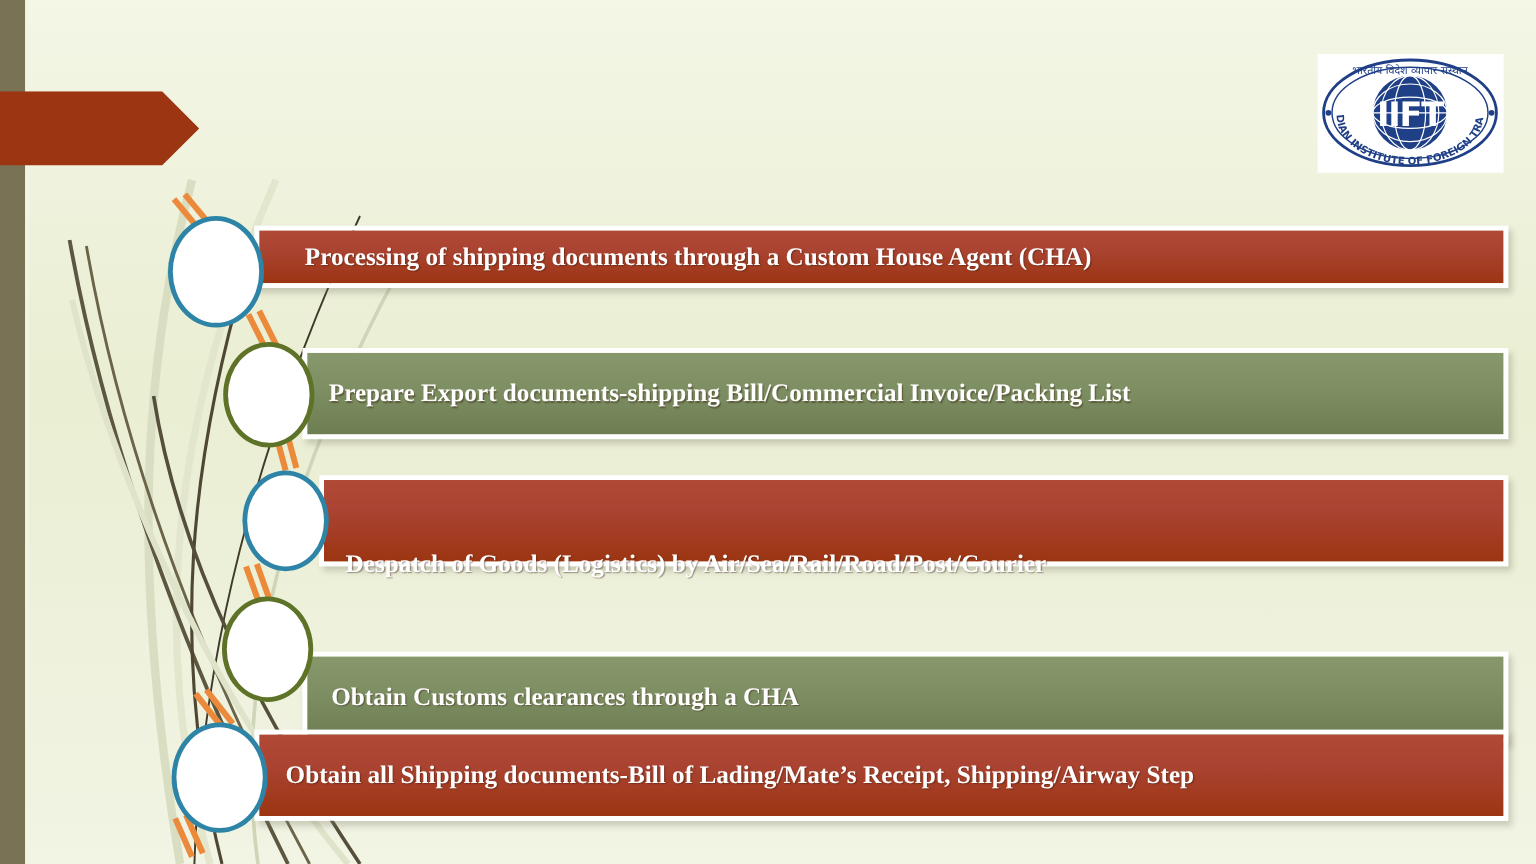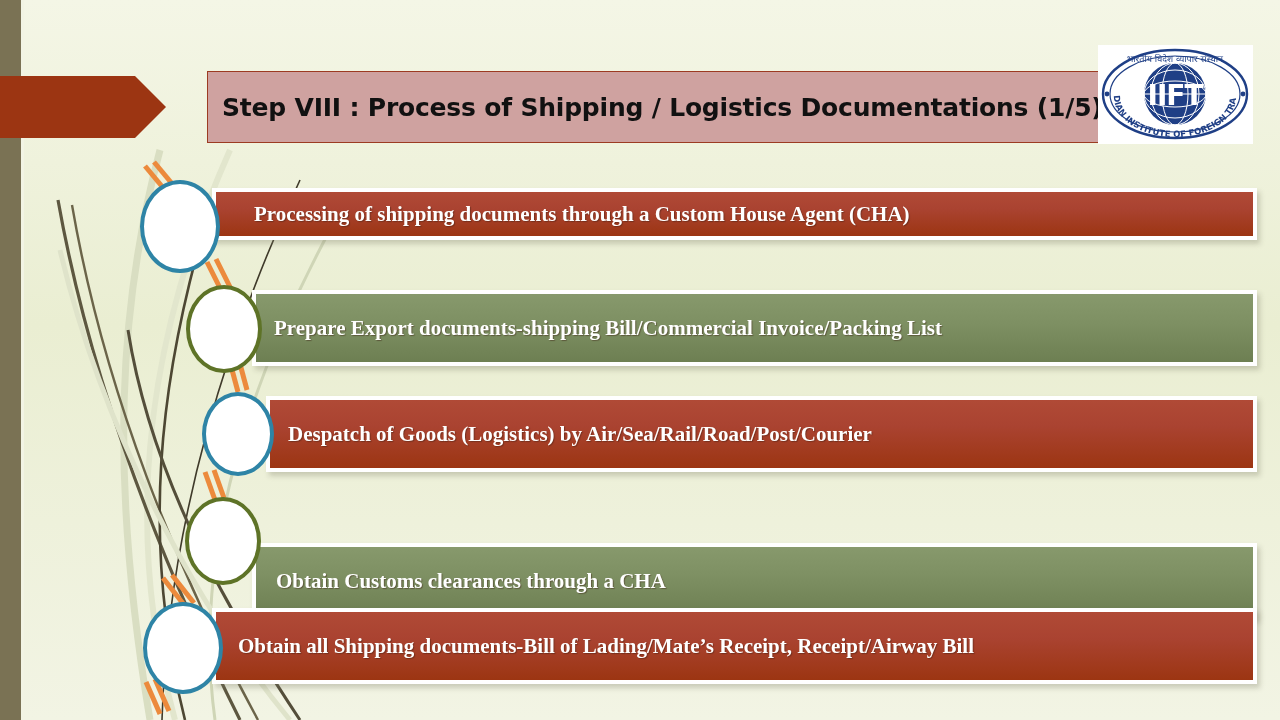--- a/index.html
+++ b/index.html
@@ -154,23 +154,20 @@
     </g>
   </svg>
 
   <div class="left-strip"></div>
   <div class="left-strip-inner"></div>
 
   <svg class="arrow" viewBox="0 0 166 62">
     <polygon points="0,0 135,0 166,31 135,62 0,62" fill="#9c3512"></polygon>
   </svg>
 
-  <div class="title-box">
-    <div class="title-text">Step VIII : Process of Shipping / Logistics Documentations (1/5)</div>
-  </div>
 
   <div class="logo-box">
     <svg viewBox="0 0 155 99" width="155" height="99">
       <ellipse cx="77" cy="49" rx="72" ry="44" fill="none" stroke="#1f3f86" stroke-width="2.4"></ellipse>
       <ellipse cx="77" cy="49" rx="65" ry="38" fill="none" stroke="#1f3f86" stroke-width="1.2"></ellipse>
       <circle cx="77" cy="49" r="31" fill="#1f3f86"></circle>
       <g stroke="#ffffff" stroke-width="1" fill="none">
         <ellipse cx="77" cy="49" rx="31" ry="13"></ellipse>
         <ellipse cx="77" cy="49" rx="31" ry="24"></ellipse>
         <ellipse cx="77" cy="49" rx="13" ry="31"></ellipse>
@@ -219,32 +216,32 @@
 
   <div class="row">
     <div class="bar bar-green" style="left:252px; top:290px; width:1005px; height:76px;">
       <div class="bar-label" style="left:18px; font-size:21px;">Prepare Export documents-shipping Bill/Commercial Invoice/Packing List</div>
     </div>
     <div class="circle circle-olive" style="left:186px; top:285px; width:76px; height:88px;"></div>
   </div>
 
   <div class="row">
     <div class="bar bar-red" style="left:266px; top:396px; width:991px; height:76px;">
-      <div class="bar-label" style="left:18px; font-size:21px;">Despatch of Goods (Logistics) by Air/Sea/Rail/Road/Post/Courier</div>
+      <div class="bar-label" style="left:18px; font-size:21px;margin-top:36px;">Despatch of Goods (Logistics) by Air/Sea/Rail/Road/Post/Courier</div>
     </div>
     <div class="circle circle-teal" style="left:202px; top:392px; width:72px; height:84px;"></div>
   </div>
 
   <div class="row">
     <div class="bar bar-green" style="left:252px; top:503px; width:1005px; height:76px;margin-top:40px;">
       <div class="bar-label" style="left:20px; font-size:21px;">Obtain Customs clearances through a CHA</div>
     </div>
     <div class="circle circle-olive" style="left:185px; top:497px; width:76px; height:88px;"></div>
   </div>
 
   <div class="row">
     <div class="bar bar-red" style="left:212px; top:608px; width:1045px; height:76px;">
-      <div class="bar-label" style="left:22px; font-size:21px;">Obtain all Shipping documents-Bill of Lading/Mate’s Receipt, Receipt/Airway Bill</div>
+      <div class="bar-label" style="left:22px; font-size:21px;">Obtain all Shipping documents-Bill of Lading/Mate’s Receipt, Shipping/Airway Step</div>
     </div>
     <div class="circle circle-teal" style="left:143px; top:602px; width:80px; height:92px;"></div>
   </div>
 
 </div>
 
 </body></html>

